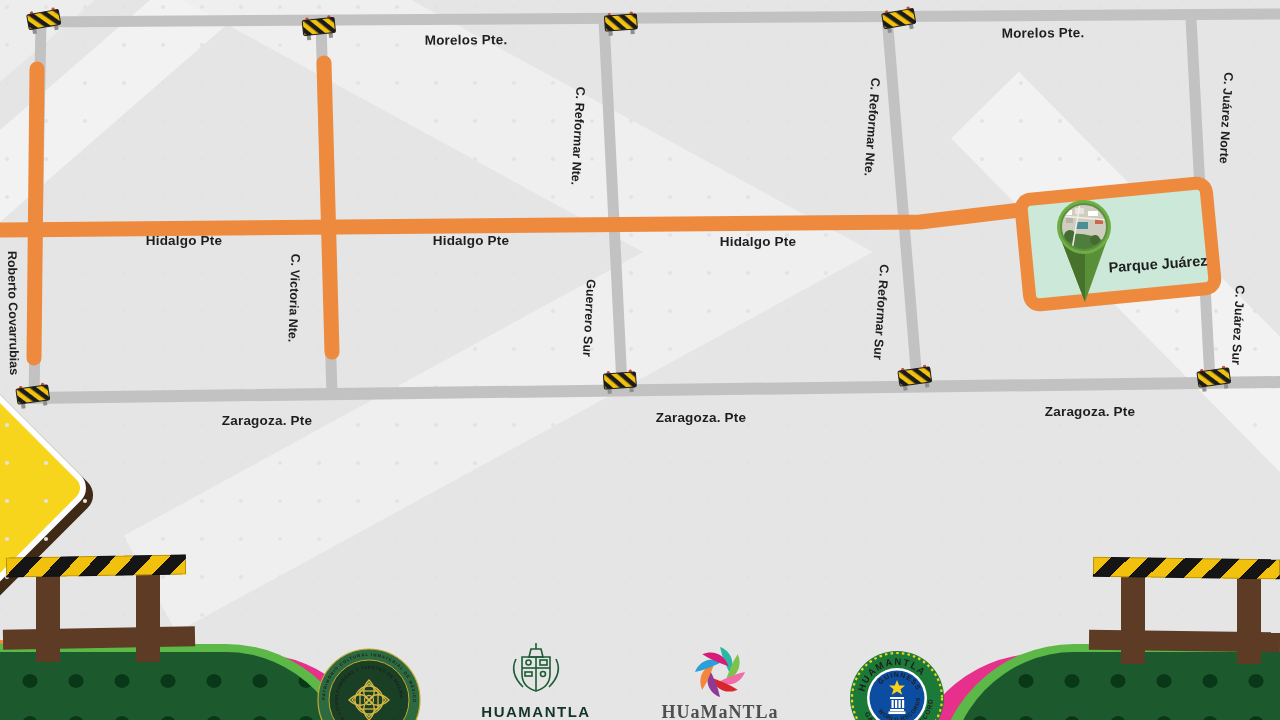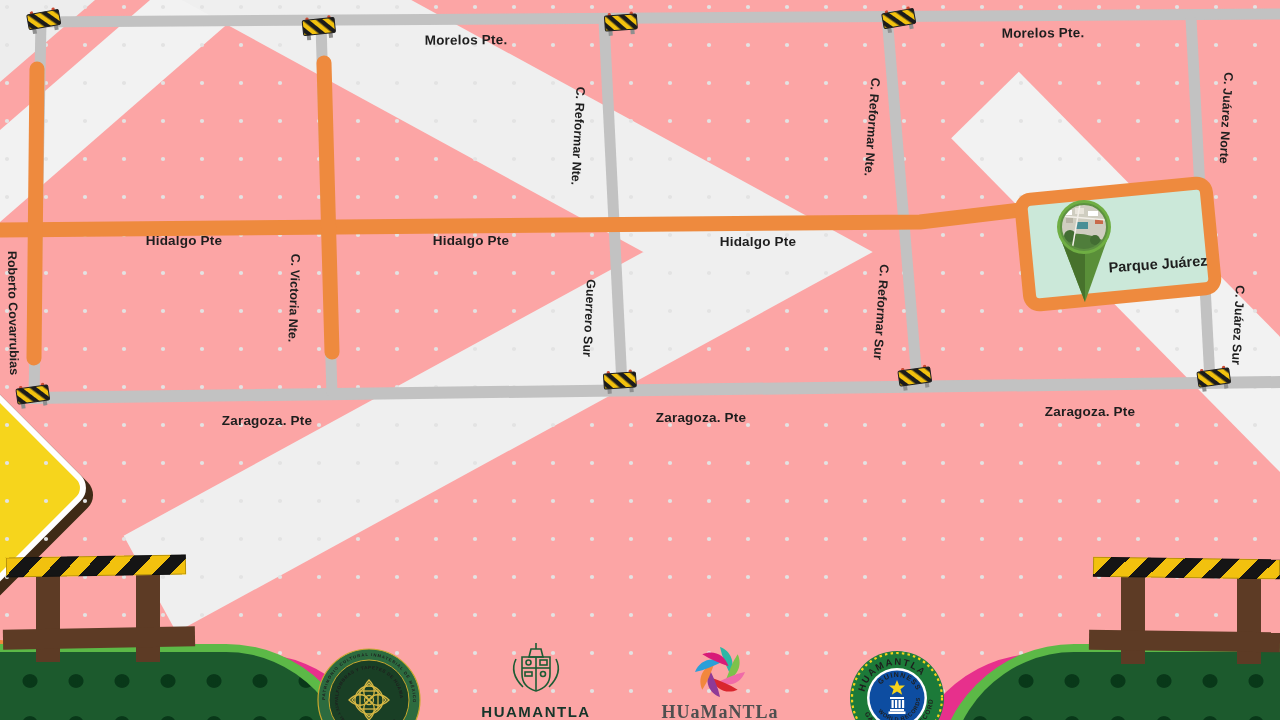--- a/index.html
+++ b/index.html
@@ -1,16 +1,16 @@
 <!DOCTYPE html>
 <html><head>
 <meta charset="utf-8">
 <style>
   html,body{margin:0;padding:0;background:#fff;}
-  #stage{position:relative;width:1280px;height:720px;overflow:hidden;background:#fca5a5;
+  #stage{position:relative;width:1280px;height:720px;overflow:hidden;background:#e5e5e5;
          font-family:"Liberation Sans",sans-serif;}
   #map-svg{position:absolute;left:0;top:0;z-index:2;}
   svg text{font-family:"Liberation Sans",sans-serif;font-weight:bold;fill:#1e1e1e;}
   .lbl{font-size:13.5px;letter-spacing:.2px;}
   .lbl-v{font-size:12.5px;}
   .lbl-park{font-size:14.5px;}
 
   
   .deco{position:absolute;z-index:4;}
   .mound{width:400px;height:130px;background-color:#1c5a2d;

